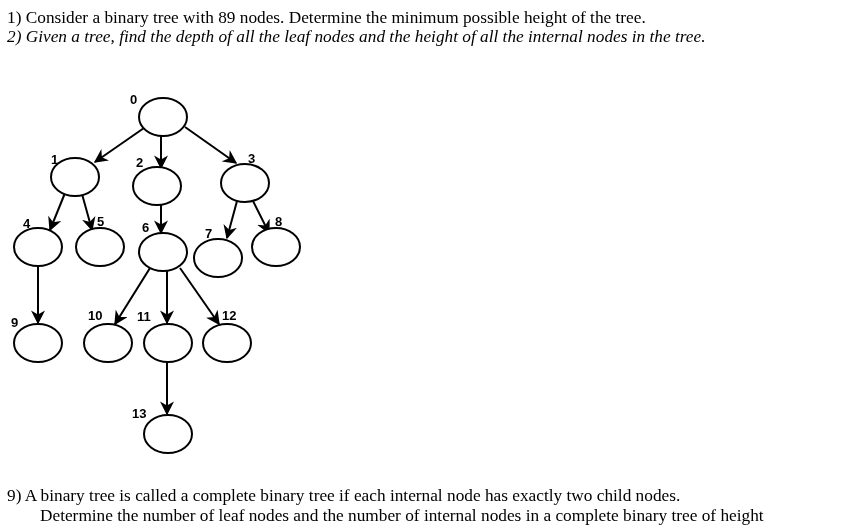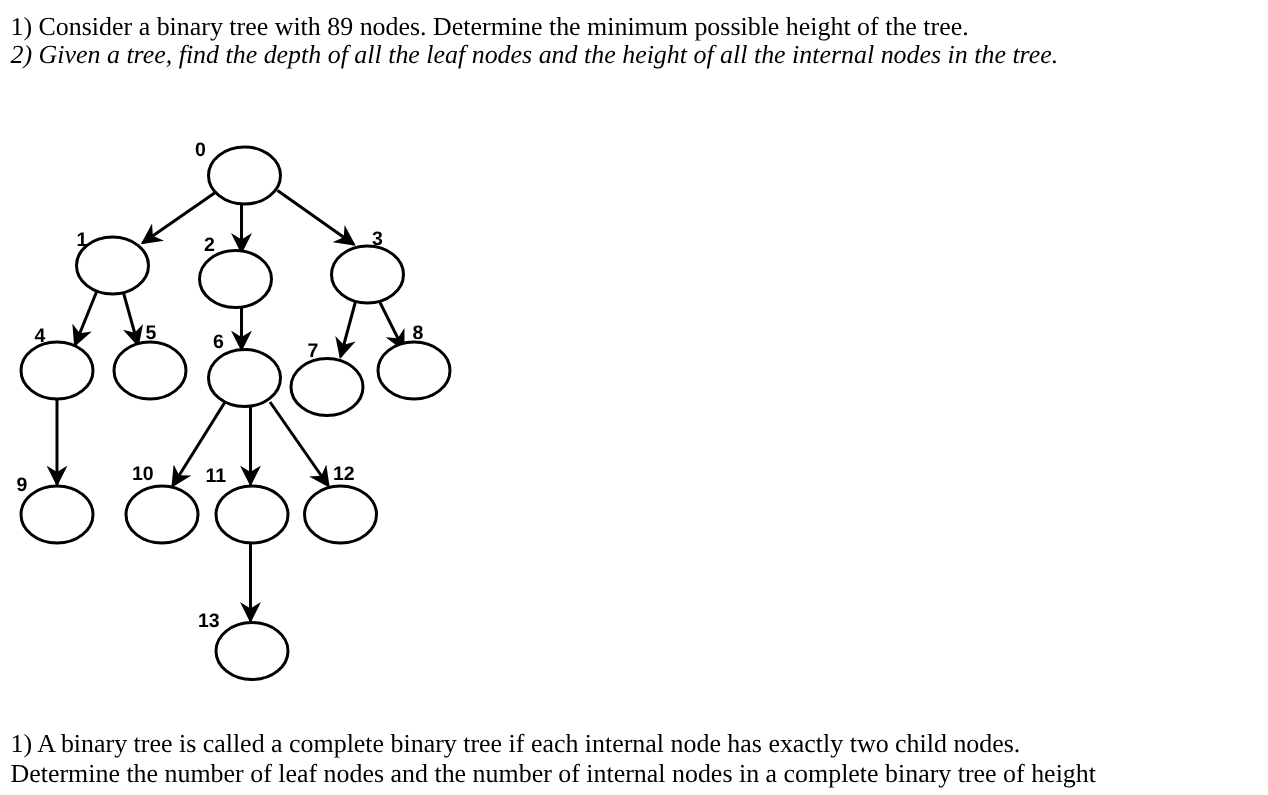--- a/index.html
+++ b/index.html
@@ -2,21 +2,21 @@
 <html><head>
 <meta charset="utf-8">
 <style>
   html,body{margin:0;padding:0;background:#ffffff;}
   body{width:845px;height:530px;position:relative;overflow:hidden;
     font-family:"Liberation Serif","DejaVu Serif",serif;color:#000;}
   .q{position:absolute;left:7px;font-size:17.3px;line-height:20px;white-space:nowrap;}
   #q1{top:8px;text-align:center;}
   #q2{top:27px;font-style:italic;}
   #q3a{top:486px;}
-  #q3b{top:506px;}
+  #q3b{top:506px;margin-left:33px;}
   svg.tree{position:absolute;left:0;top:80px;}
   .lbl{font-family:"Liberation Sans","DejaVu Sans",sans-serif;font-weight:bold;font-size:13px;fill:#000;}
 </style>
 </head>
 <body>
 
 <div id="q1" class="q">1) Consider a binary tree with 89 nodes. Determine the minimum possible height of the tree.</div>
 <div id="q2" class="q">2) Given a tree, find the depth of all the leaf nodes and the height of all the internal nodes in the tree.</div>
 
 <svg class="tree" width="320" height="380" viewBox="0 80 320 380">
@@ -76,14 +76,14 @@
     <text class="lbl" x="205" y="238">7</text>
     <text class="lbl" x="275" y="226">8</text>
     <text class="lbl" x="11" y="327">9</text>
     <text class="lbl" x="88" y="320">10</text>
     <text class="lbl" x="137" y="321">11</text>
     <text class="lbl" x="222" y="320">12</text>
     <text class="lbl" x="132" y="418">13</text>
   </g>
 </svg>
 
-<div id="q3a" class="q">1) A binary tree is called a complete binary tree if each internal node has exactly two child nodes.</div>
+<div id="q3a" class="q">9) A binary tree is called a complete binary tree if each internal node has exactly two child nodes.</div>
 <div id="q3b" class="q">Determine the number of leaf nodes and the number of internal nodes in a complete binary tree of height</div>
 
 </body></html>

